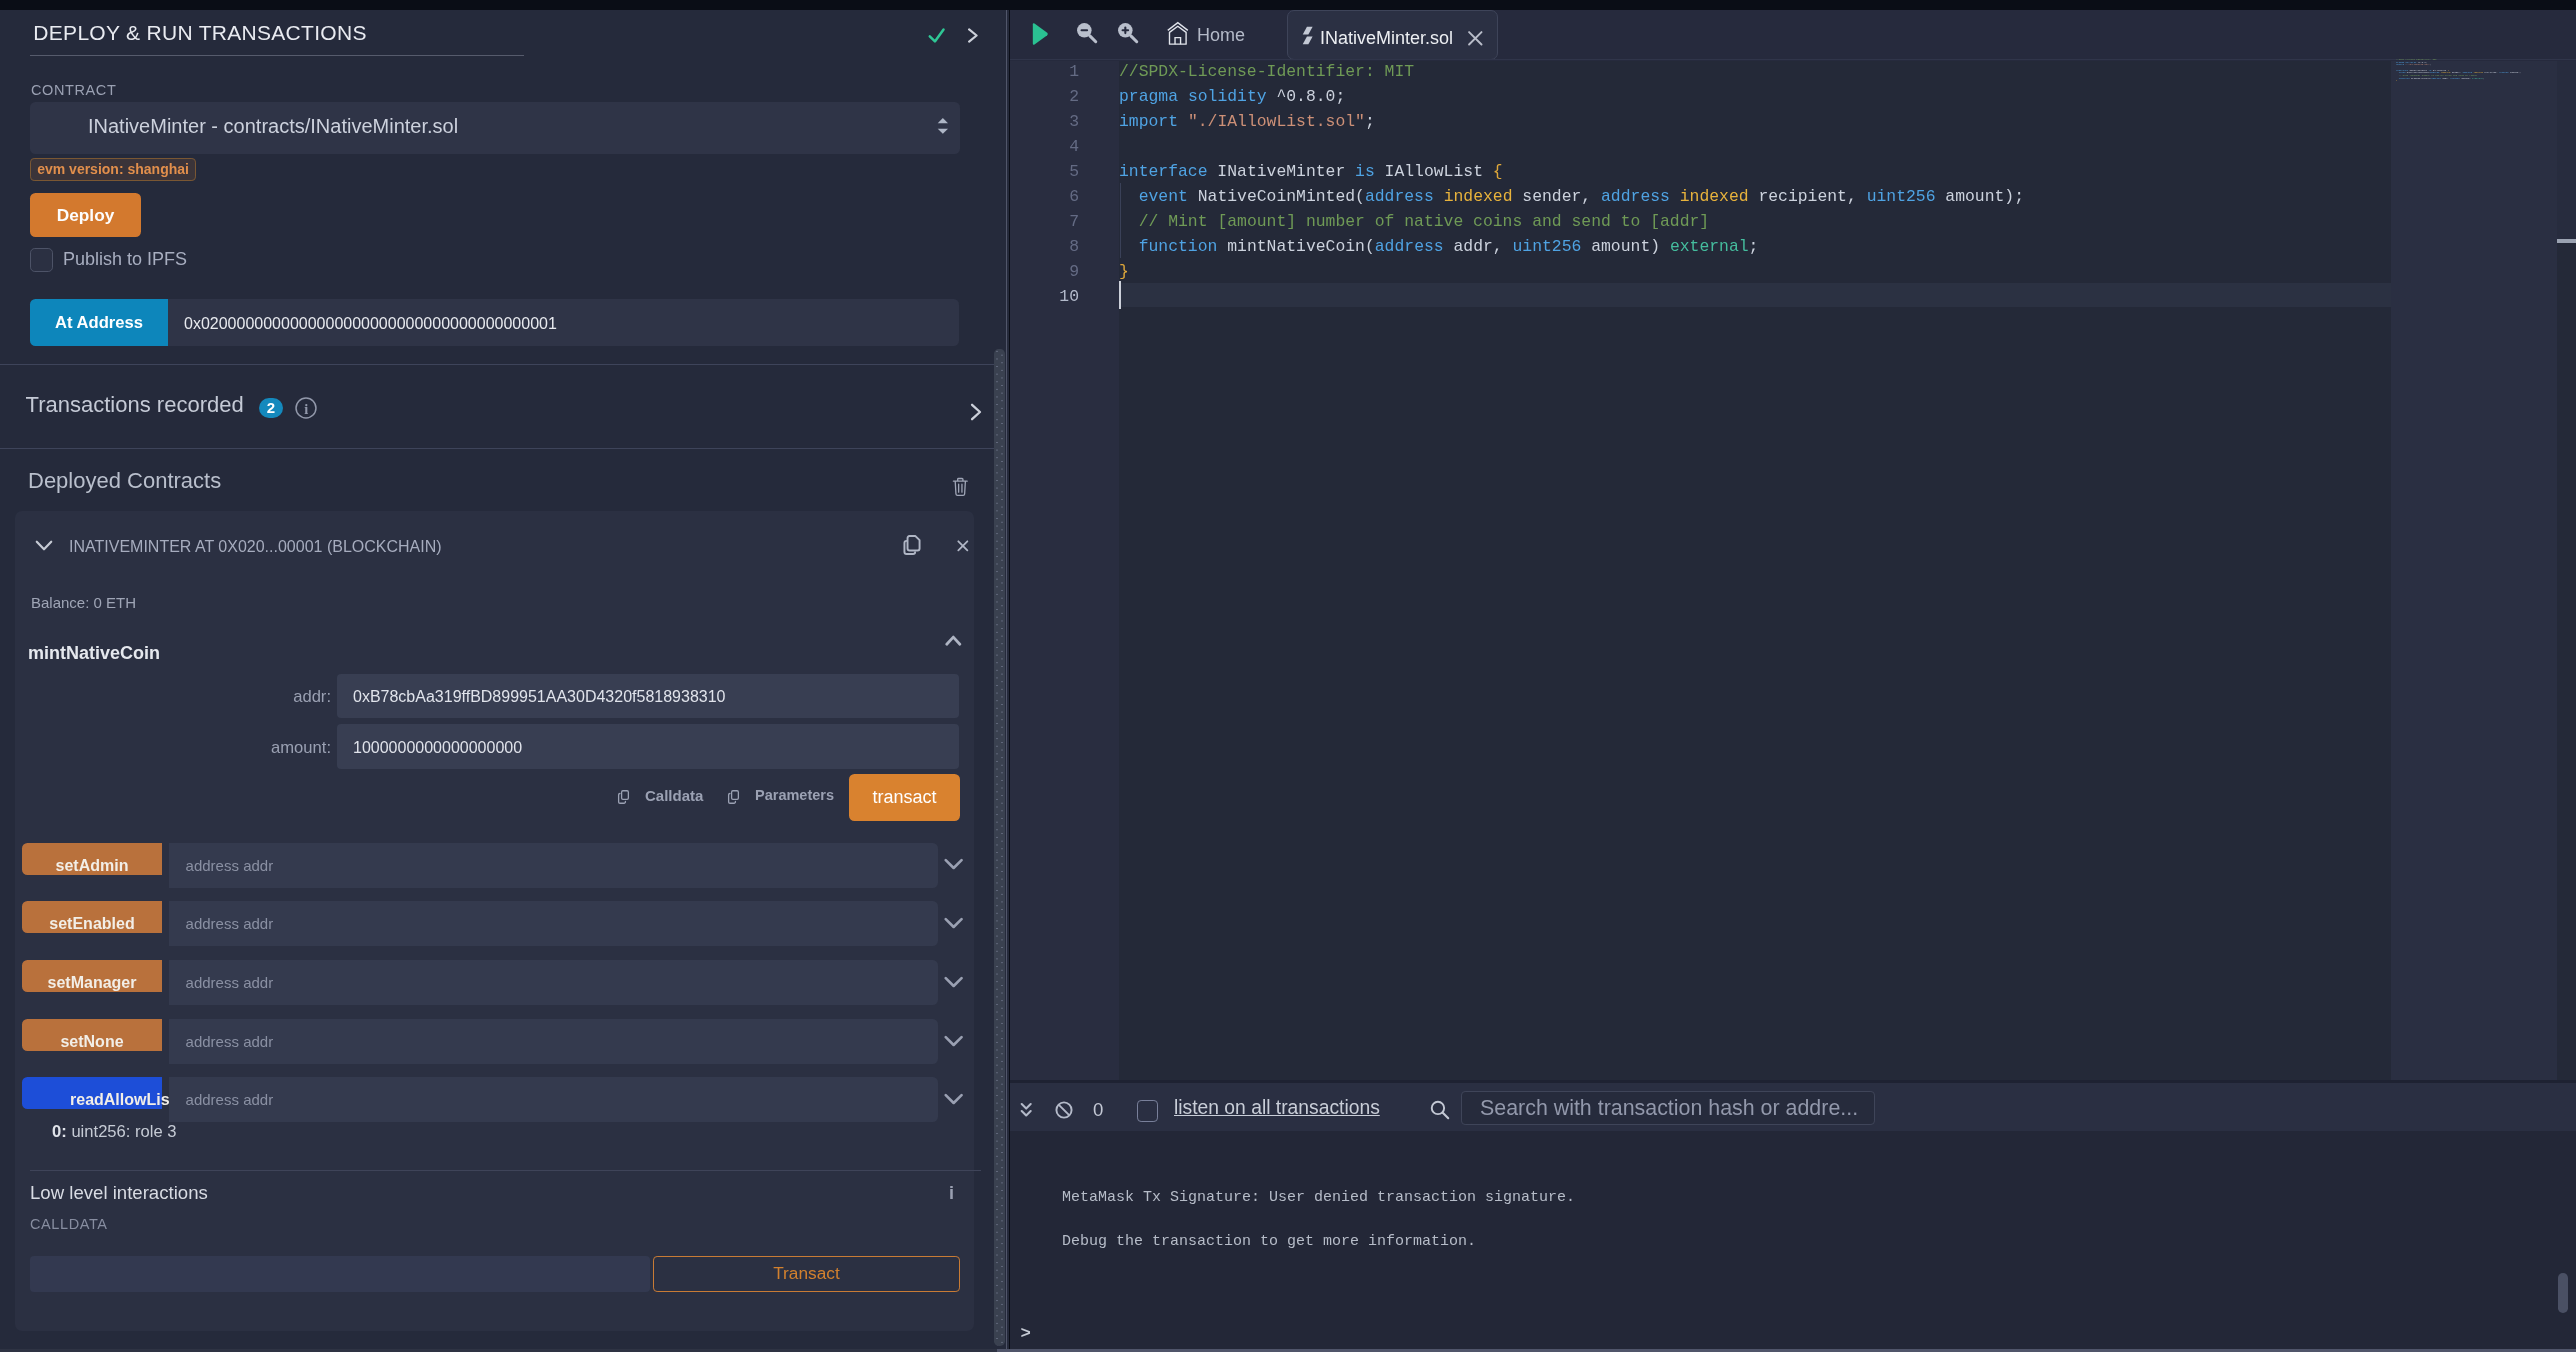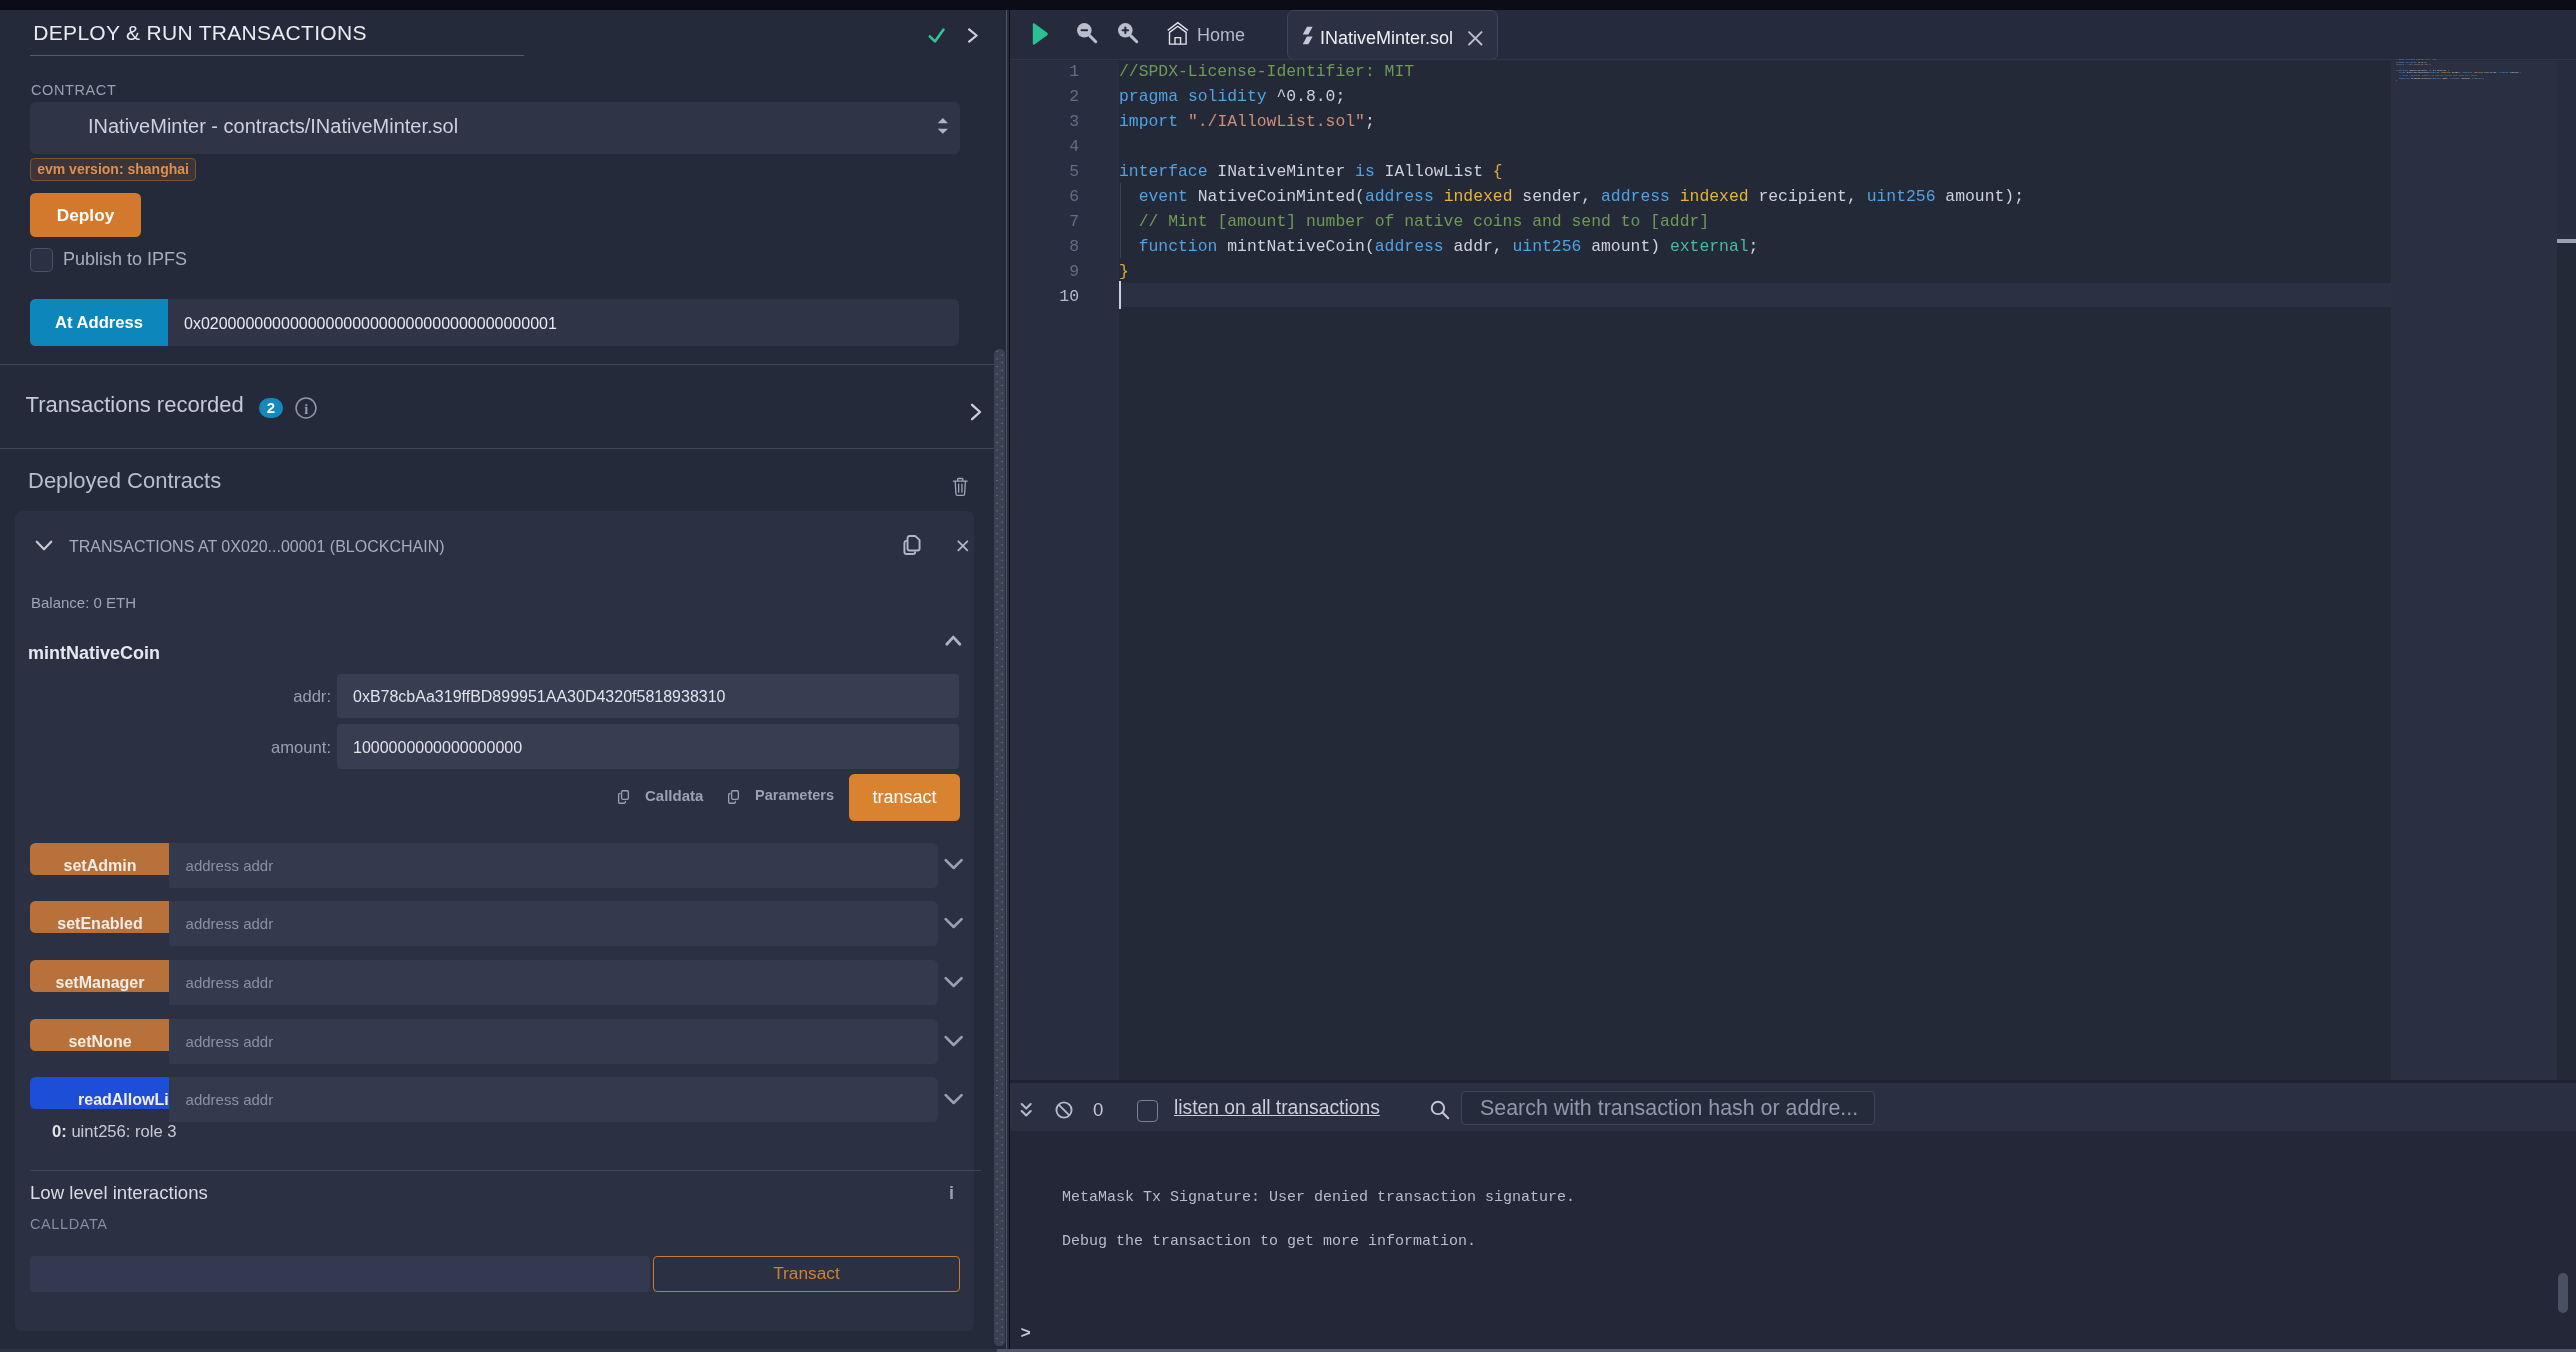--- a/index.html
+++ b/index.html
@@ -5,21 +5,21 @@
   * { margin:0; padding:0; box-sizing:border-box; }
   html,body { width:2576px; height:1352px; background:#0a0d16; overflow:hidden; }
   body { font-family:"Liberation Sans", sans-serif; }
   .abs { position:absolute; }
   #stage { position:relative; width:2576px; height:1352px; }
   .mono { font-family:"Liberation Mono", monospace; }
   
   #left { left:0; top:9.7px; width:997px; height:1343px; background:#252a3b; }
   .inp { background:#2f3447; border-radius:5.5px; }
   .cinp { background:#383e52; }
-  .fbtn { left:30px; width:140px; height:32px; background:#b9713c; border-radius:5.5px 0 0 5.5px;
+  .fbtn { left:22px; width:140px; height:32px; background:#b9713c; border-radius:5.5px 0 0 5.5px;
           text-align:center; line-height:45px; font-size:16px; font-weight:bold; color:#f2eee7; }
   .finp { left:169px; width:769px; height:45px; background:#343a4e; border-radius:0 5.5px 5.5px 0; }
   .finp span { position:absolute; left:16.6px; top:14px; font-size:15px; color:#8a90a3; }
   .fchev { left:944px; }
   
   .kw { color:#4fa3e3; }
   .cm { color:#6f9a56; }
   .st { color:#cd9077; }
   .au { color:#dfa83a; }
   .md { color:#e8b33c; }
@@ -67,21 +67,21 @@
     <div class="abs" style="left:0;top:448px;width:997px;height:1.4px;background:#3e445a;"></div>
     <div class="abs" style="left:28px;top:468px;font-size:22px;color:#b9bfcc;">Deployed Contracts</div>
     <svg class="abs" style="left:952px;top:477px;" width="16.6" height="19.3" viewBox="0 0 24 28">
         <path d="M2 6 h20 M8.2 6 V3.4 a1.2 1.2 0 0 1 1.2 -1.2 h5.2 a1.2 1.2 0 0 1 1.2 1.2 V6 M4.6 6 l1.1 18.6 a2.2 2.2 0 0 0 2.2 2 h8.2 a2.2 2.2 0 0 0 2.2 -2 L19.4 6 M9.6 10.5 v11.5 M14.4 10.5 v11.5" fill="none" stroke="#9fa5b6" stroke-width="1.9" stroke-linecap="round" stroke-linejoin="round"></path>
       </svg>
 
     <div class="abs" style="left:15px;top:511px;width:959px;height:820px;background:#2b3042;border-radius:7px;"></div>
     <svg class="abs" style="left:35px;top:540px;" width="18" height="11.7" viewBox="0 0 26 17">
         <path d="M2.5 2.5 l10.5 11 L23.5 2.5" fill="none" stroke="#c6cad4" stroke-width="3.2" stroke-linecap="round" stroke-linejoin="round"></path>
       </svg>
-    <div class="abs" style="left:69px;top:538px;font-size:16px;color:#a6acbe;">TRANSACTIONS AT 0X020...00001 (BLOCKCHAIN)</div>
+    <div class="abs" style="left:69px;top:538px;font-size:16px;color:#a6acbe;">INATIVEMINTER AT 0X020...00001 (BLOCKCHAIN)</div>
     <svg class="abs" style="left:902px;top:534px;" width="20" height="22" viewBox="0 0 29 32">
         <path d="M11 3 H19.5 L25.5 9 V21 Q25.5 24 22.5 24 H11 Q8 24 8 21 V6 Q8 3 11 3 Z" fill="none" stroke="#b0b6c5" stroke-width="2.8" stroke-linejoin="round"></path>
         <path d="M19 26.5 Q19 29 16 29 H6.5 Q3.5 29 3.5 26 V13 Q3.5 10 6.5 10" fill="none" stroke="#b0b6c5" stroke-width="2.8" stroke-linecap="round"></path>
       </svg>
     <svg class="abs" style="left:957px;top:540px;" width="11.7" height="11.7" viewBox="0 0 22 22">
         <path d="M2.5 2.5 L19.5 19.5 M19.5 2.5 L2.5 19.5" stroke="#b0b6c5" stroke-width="3.4" stroke-linecap="round"></path>
       </svg>
     <div class="abs" style="left:31px;top:594px;font-size:15px;color:#9fa5b6;">Balance: 0 ETH</div>
     <div class="abs" style="left:28px;top:643px;font-size:18px;font-weight:bold;color:#e5e8ee;">mintNativeCoin</div>
     <svg class="abs" style="left:945px;top:635px;" width="16.6" height="11" viewBox="0 0 24 16">

